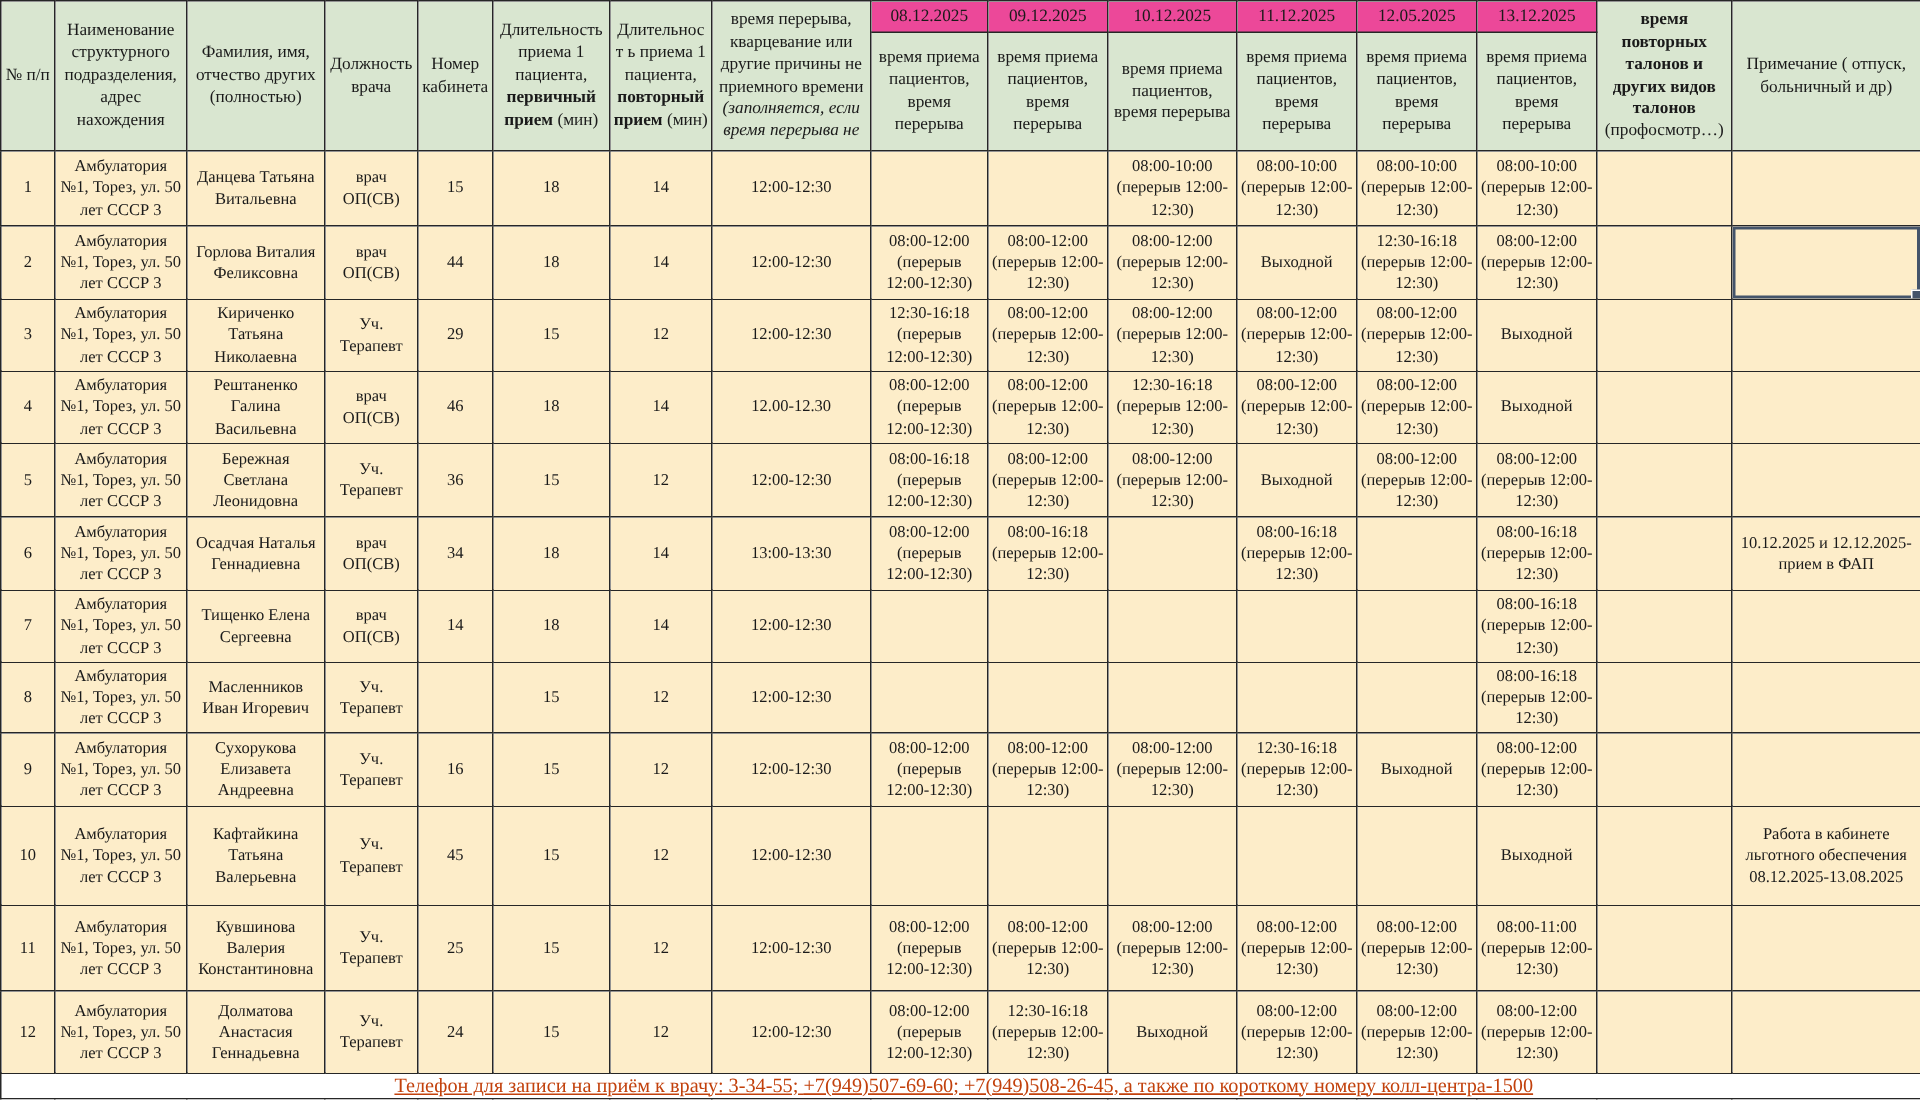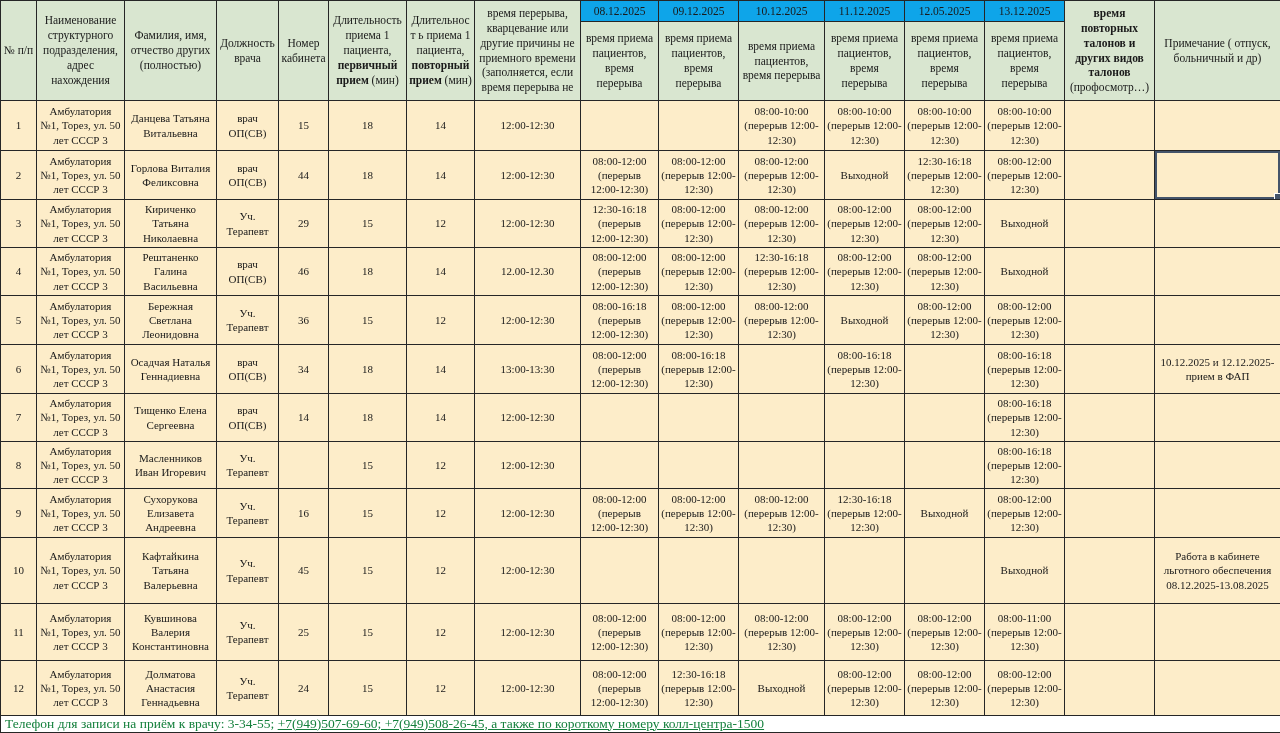--- a/index.html
+++ b/index.html
@@ -19,48 +19,49 @@
     overflow:hidden;
     font-weight:normal;
     word-wrap:break-word;
   }
   thead th{
     background:#d9e6d0;
     font-size:11.5px;
     line-height:1.3;
   }
   thead th.date-th{
-    background:#0ea5e9;
+    background:#ec4899;
     height:18px;
     font-size:11.5px;
   }
   thead tr.sub-row th{height:76px;}
   .bold{font-weight:bold;}
-  .italic{margin-top:24px;}
+  .italic{font-style:italic;margin-top:24px;}
   tbody.data-body td{
     background:#fdedc9;
     font-size:11px;
     line-height:1.3;
     position:relative;
   }
   td.selected{
     box-shadow:inset 0 0 0 2px #44546a;
   }
   td.selected .fill-handle{
     position:absolute;right:0;bottom:0;width:5px;height:5px;
     background:#44546a;border-left:1px solid #fff;border-top:1px solid #fff;
   }
   tr.footer-row td{
     background:#ffffff;
-    color:#15803d;
-    text-align:left;
+    color:#c2410c;
+    text-align:center;
     font-size:13.5px;
     padding:0 0 0 4px;
     line-height:1.1;
     white-space:nowrap;
+    text-decoration:underline;
   }
   tr.footer-row .underline{text-decoration:underline;}
   tr.sliver-row td{
     background:#ffffff;
     height:4px;
     padding:0;
   }
 </style>
 </head>
 <body>

